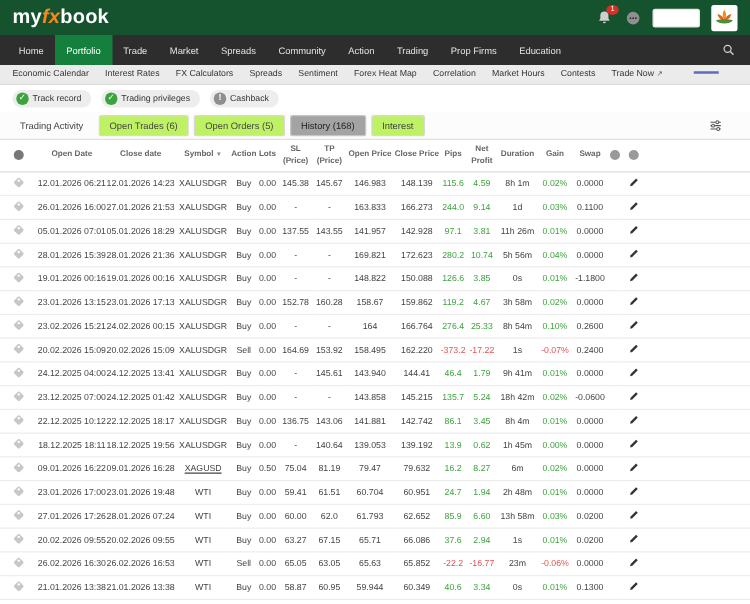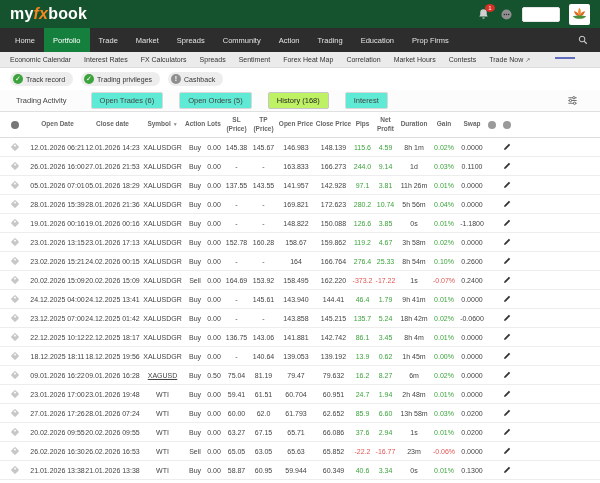--- a/index.html
+++ b/index.html
@@ -36,22 +36,22 @@
          padding:2px 8px 2px 3px;font-size:7px;color:#333;}
   .bic{width:10px;height:10px;border-radius:50%;color:#fff;font-size:7px;line-height:10px;
        text-align:center;flex:0 0 auto;font-weight:bold;}
   .bic.check{background:#3da33d;}
   .bic.info{background:#8e8e8e;}
 
   
   .tabbar{height:22px;background:#fcfcfc;border-bottom:1px solid #e0e0e0;display:flex;align-items:center;
           padding:0 8px;gap:4px;box-sizing:border-box;}
   .tab{font-size:7.5px;padding:3px 8px;color:#444;border-radius:2px;cursor:pointer;white-space:nowrap;}
-  .tab.gray{background:#5eead4;border:1px solid #d8d8d8;}
-  .tab.active{background:#bef264;border:1px solid #c6c6c6;color:#222;}
+  .tab.gray{background:#bef264;border:1px solid #d8d8d8;}
+  .tab.active{background:#a3a3a3;border:1px solid #c6c6c6;color:#222;}
   .filter-wrap{margin-left:auto;padding-right:14px;display:flex;align-items:center;}
 
   
   table{border-collapse:collapse;table-layout:fixed;width:600px;}
   thead th{font-size:6.5px;font-weight:bold;color:#666;text-align:center;vertical-align:middle;
            height:25px;border-bottom:1px solid #ddd;padding:0;background:#fff;line-height:1.25;}
   tbody td{font-size:7px;color:#444;text-align:center;height:18px;border-bottom:1px solid #ededed;
            padding:0;white-space:nowrap;overflow:hidden;}
   .pos{color:#3da33d;}
   .neg{color:#e05454;}
@@ -98,22 +98,22 @@
 <div class="mainnav">
   <span id="nav-list" style="display:flex;align-items:stretch;">
       <div class="nav-item">Home</div>
       <div class="nav-item active">Portfolio</div>
       <div class="nav-item">Trade</div>
       <div class="nav-item">Market</div>
       <div class="nav-item">Spreads</div>
       <div class="nav-item">Community</div>
       <div class="nav-item">Action</div>
       <div class="nav-item">Trading</div>
+      <div class="nav-item">Prop Firms</div>
       <div class="nav-item">Education</div>
-      <div class="nav-item">Prop Firms</div>
     </span>
   <span class="nav-search">
     <svg width="10" height="10" viewBox="0 0 16 16">
         <circle cx="6.5" cy="6.5" r="4.5" fill="none" stroke="#cfcfcf" stroke-width="1.6"></circle>
         <line x1="10" y1="10" x2="14" y2="14" stroke="#cfcfcf" stroke-width="1.8"></line>
       </svg>
   </span>
 </div>
 
 <div class="subnav" id="subnav">
@@ -160,21 +160,21 @@
       <span class="bic check">✓</span>
       <span>Trading privileges</span>
     </div>
     <div class="badge">
       <span class="bic info">!</span>
       <span>Cashback</span>
     </div>
   </div>
 
 <div class="tabbar">
-  <span id="tabs" style="display:flex;gap:16px;align-items:center;">
+  <span id="tabs" style="display:flex;gap:4px;align-items:center;">
       <span class="tab ">Trading Activity</span>
       <span class="tab gray">Open Trades (6)</span>
       <span class="tab gray">Open Orders (5)</span>
       <span class="tab active">History (168)</span>
       <span class="tab gray">Interest</span>
     </span>
   <span class="filter-wrap">
     <svg width="11" height="11" viewBox="0 0 16 16">
       <line x1="2" y1="4" x2="14" y2="4" stroke="#555" stroke-width="1.2"></line>
         <circle cx="10" cy="4" r="1.7" fill="#fff" stroke="#555" stroke-width="1.2"></circle>

